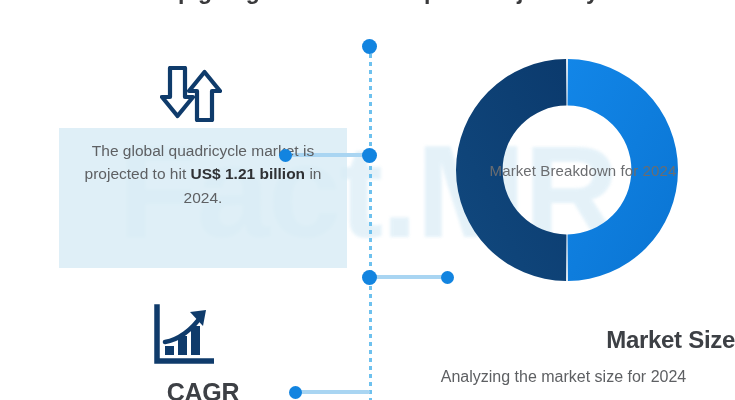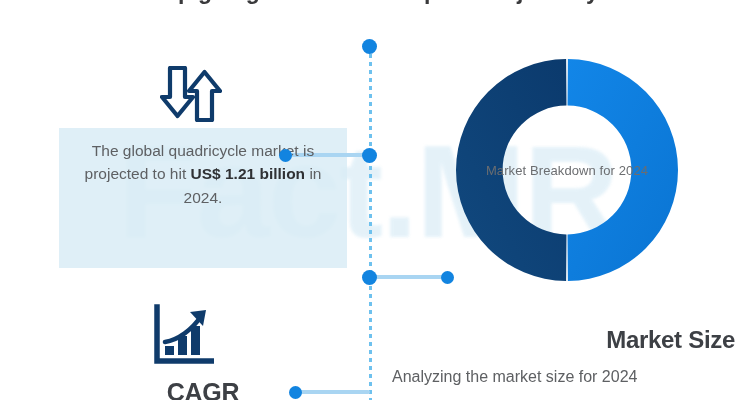--- a/index.html
+++ b/index.html
@@ -116,39 +116,40 @@
 
   
   #donut-wrap{
     position:absolute;
     left:453px; top:56px;
     width:228px; height:228px;
     z-index:3;
   }
   #donut-center-label{
     position:absolute;
-    left:0; top:0; width:228px; height:228px;
+    left:16px; top:0; width:228px; height:228px;
     display:flex; align-items:center; justify-content:center;
-    font-size:13px; color:#6b6d70;
+    font-size:15px; color:#6b6d70;
     letter-spacing:.1px;
     pointer-events:none;
   }
 
   
   #msize-title{
     position:absolute;
     left:392px; top:326px; width:343px;
     text-align:right;
     font-size:24px; font-weight:700; color:#3d4045;
     letter-spacing:-.3px;
     z-index:4;
   }
   #msize-sub{
     position:absolute;
     left:392px; top:368px; width:343px;
+    text-align:center;
     font-size:16px; color:#5e6063;
     z-index:4;
   }
 </style>
 </head>
 <body>
 
 <div id="watermark">Fact.MR</div>
 
 <div id="headline">Keep going on a market expansion journey</div>

